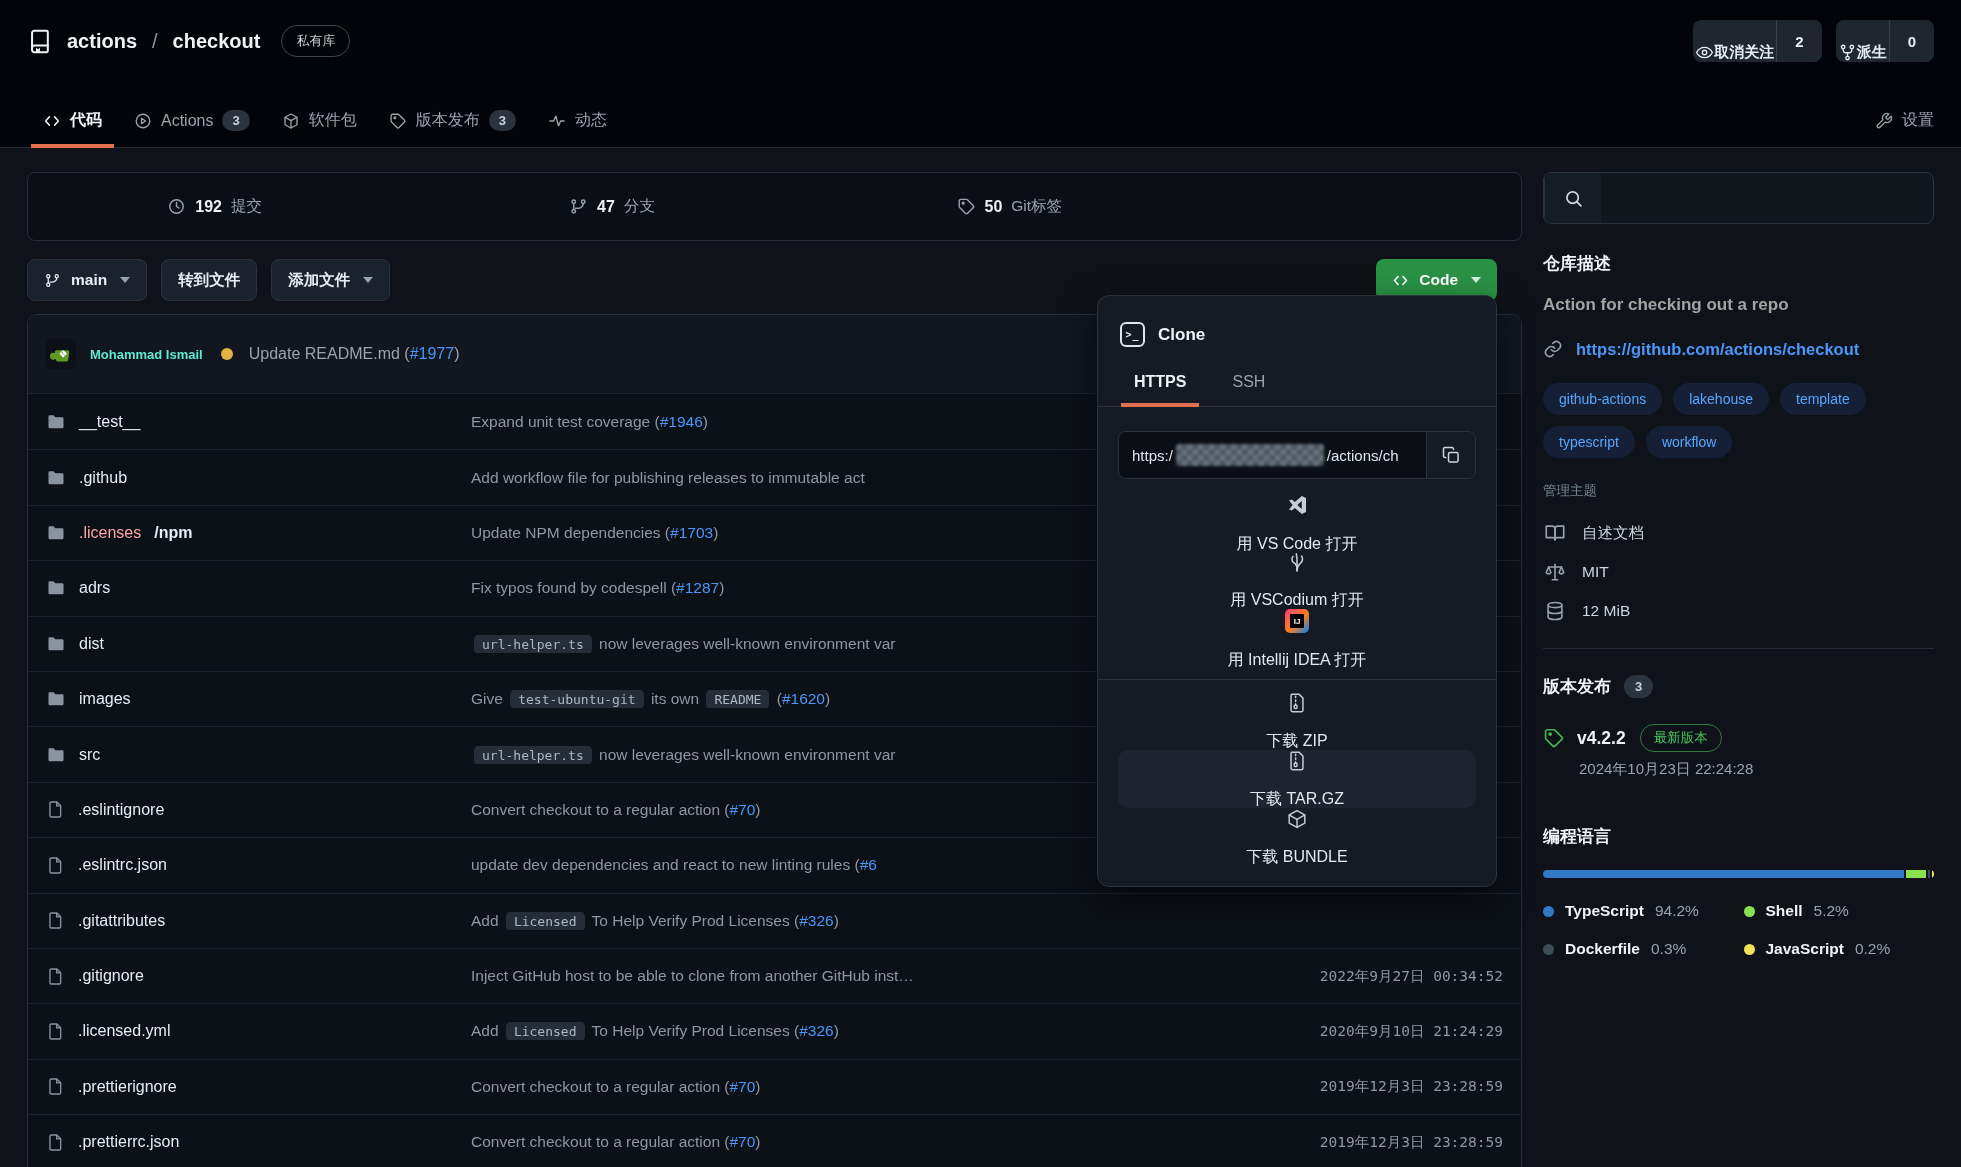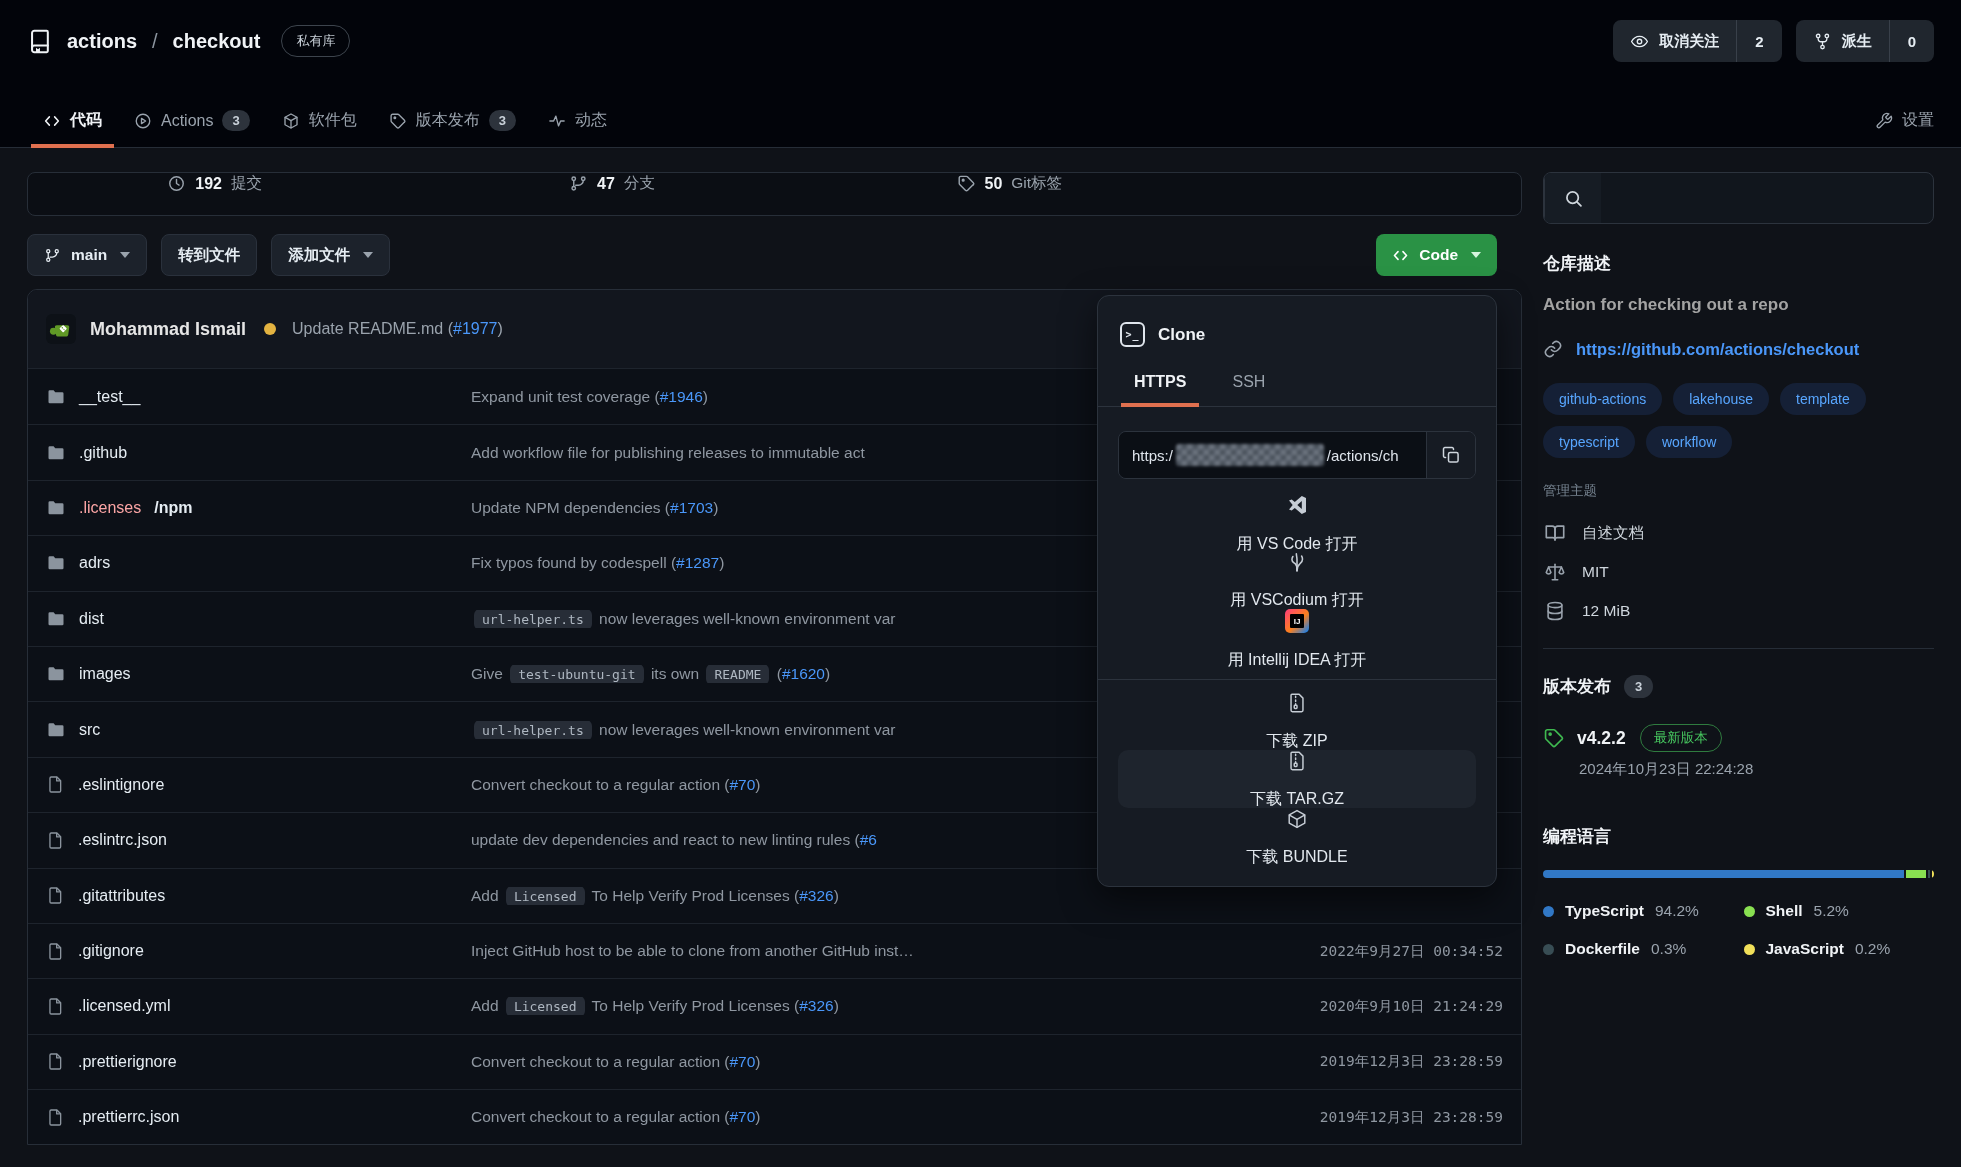--- a/index.html
+++ b/index.html
@@ -9,50 +9,50 @@
   a{text-decoration:none;color:inherit;cursor:pointer;}
 
   
   .topbar{background:#02040a;padding:20px 27px 0;border-bottom:1px solid #262d37;}
   .topbar-row{display:flex;justify-content:space-between;align-items:center;height:42px;}
   .repo-title{display:flex;align-items:center;gap:13px;font-size:20px;font-weight:700;color:#f0f3f6;}
   .repo-title .sep{color:#8b949e;font-weight:400;margin:0 2px;}
   .vis-badge{font-size:13px;font-weight:400;color:#c9d1d9;border:1px solid #3d444d;border-radius:16px;padding:6px 14px;margin-left:8px;}
   .topbar-actions{display:flex;gap:14px;}
   .action-btn{display:flex;align-items:stretch;background:#20262e;border-radius:8px;height:42px;font-size:15px;font-weight:600;color:#e6edf3;overflow:hidden;cursor:pointer;}
-  .btn-main{display:flex;align-items:center;gap:10px;padding:0 17px;}
+  .btn-main{display:flex;align-items:flex-end;padding:0 2px;}
   .btn-count{padding:0 18px;border-left:1px solid #39404a;display:flex;align-items:center;}
   
   .tabbar{display:flex;align-items:flex-end;margin-top:48px;}
   .tab{display:flex;align-items:center;gap:9px;font-size:16px;color:#9aa3ad;padding:0 16px 16px;position:relative;cursor:pointer;}
   .tab.active{color:#f0f3f6;font-weight:600;}
   .tab.active::after{content:"";position:absolute;left:4px;right:4px;bottom:-1px;height:4px;background:#e0704f;}
   .tab .badge{background:#2d333c;color:#c9d1d9;font-size:13px;border-radius:12px;padding:3px 10px;font-weight:600;}
   .tab-right{margin-left:auto;padding-right:0;}
 
   
   .content{display:flex;gap:21px;padding:24px 27px 0;}
   .main-col{width:1495px;flex:none;}
   .sidebar{width:391px;flex:none;}
 
-  .stats-bar{height:44px;border:1px solid #272e38;border-radius:8px;background:#0b0e14;display:flex;align-items:flex-start;padding-right:325px;box-sizing:border-box;gap:24px;}
+  .stats-bar{height:69px;border:1px solid #272e38;border-radius:8px;background:#0b0e14;display:flex;align-items:center;padding-right:325px;box-sizing:border-box;gap:24px;}
   .stat-cell{flex:1;display:flex;justify-content:center;align-items:center;gap:9px;font-size:15.5px;color:#9aa3ad;cursor:pointer;}
   .stat-cell b{color:#f0f3f6;font-size:16px;font-weight:700;}
   .stat-ico{color:#9aa3ad;}
 
   .toolbar{display:flex;align-items:center;margin-top:18px;gap:14px;}
   .tool-btn{height:42px;background:#1c222b;border:1px solid #2a313c;border-radius:8px;display:flex;align-items:center;gap:10px;padding:0 16px;font-size:15.5px;font-weight:600;color:#e6edf3;cursor:pointer;box-sizing:border-box;justify-content:flex-end;}
   .caret{width:0;height:0;border-left:5px solid transparent;border-right:5px solid transparent;border-top:6px solid #9aa3ad;margin-left:3px;}
   .code-btn{margin-left:auto;margin-right:25px;background:#2a9245;border:none;color:#fff;gap:10px;}
   .code-btn .caret{border-top-color:#d6f5de;}
 
   .file-panel{margin-top:13px;border:1px solid #272e38;border-radius:10px 10px 0 0;background:#0c1017;overflow:hidden;}
   .commit-header{height:78px;background:#12161e;display:flex;align-items:center;padding:0 18px;border-bottom:1px solid #1e242d;}
   .avatar{width:30px;height:30px;border-radius:6px;background:#0d1117;display:flex;align-items:center;justify-content:center;flex:none;}
-  .author{font-size:18px;font-weight:700;margin-left:14px;color:#e5e5e5;}
+  .author{font-size:13px;font-weight:700;margin-left:14px;color:#5eead4;}
   .status-dot{width:12px;height:12px;border-radius:50%;background:#e3b341;margin:0 16px 0 18px;flex:none;}
   .commit-msg{font-size:16px;color:#9aa3ad;white-space:nowrap;overflow:hidden;}
   .msg-link{color:#4a97f9;}
   .file-row{height:55.4px;display:flex;align-items:center;border-top:1px solid #1e242d;padding:0 18px;box-sizing:border-box;}
   .file-row:first-child{border-top:none;}
   .cell-name{width:425px;flex:none;display:flex;align-items:center;gap:13px;font-size:16px;color:#e6edf3;white-space:nowrap;overflow:hidden;cursor:pointer;}
   .name-dim{color:#fca5a5;}
   .name-last{font-weight:700;}
   .cell-msg{flex:1;font-size:15.5px;color:#8f97a1;white-space:nowrap;overflow:hidden;}
   .chip{font-family:"DejaVu Sans Mono",monospace;font-size:13px;background:#272d37;color:#aeb7c1;padding:3px 8px;border-radius:6px;margin:0 3px;}

